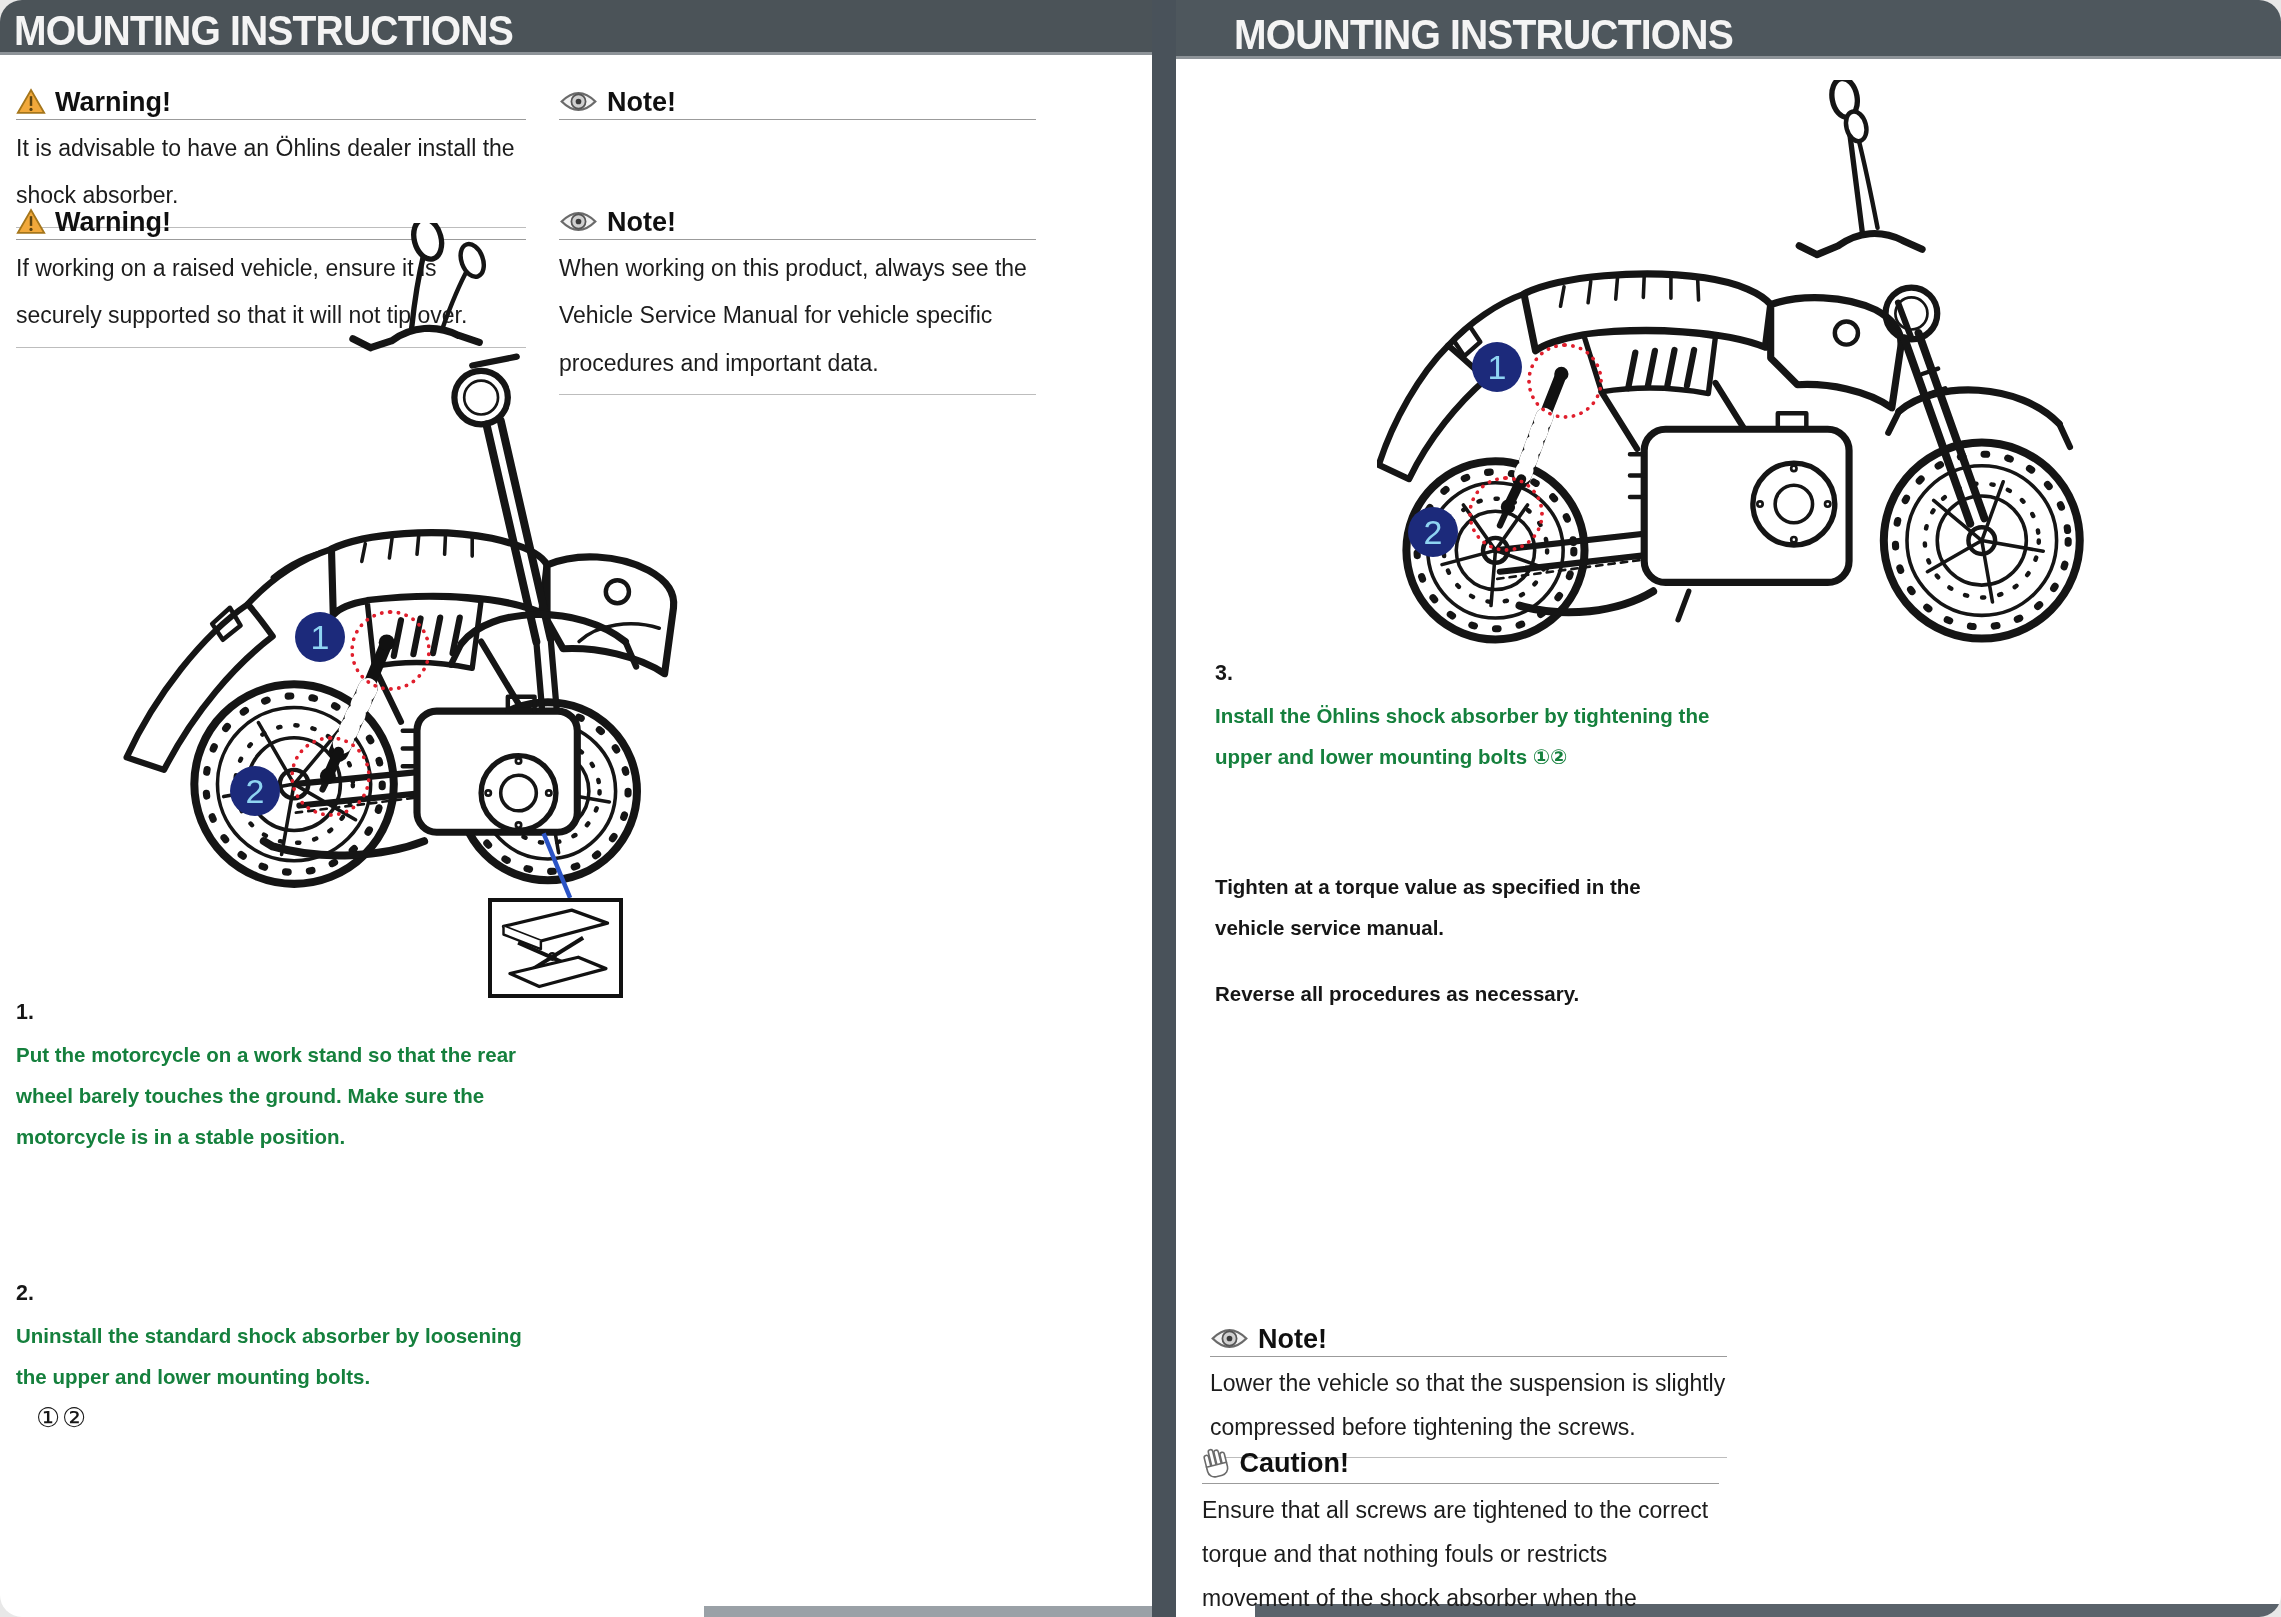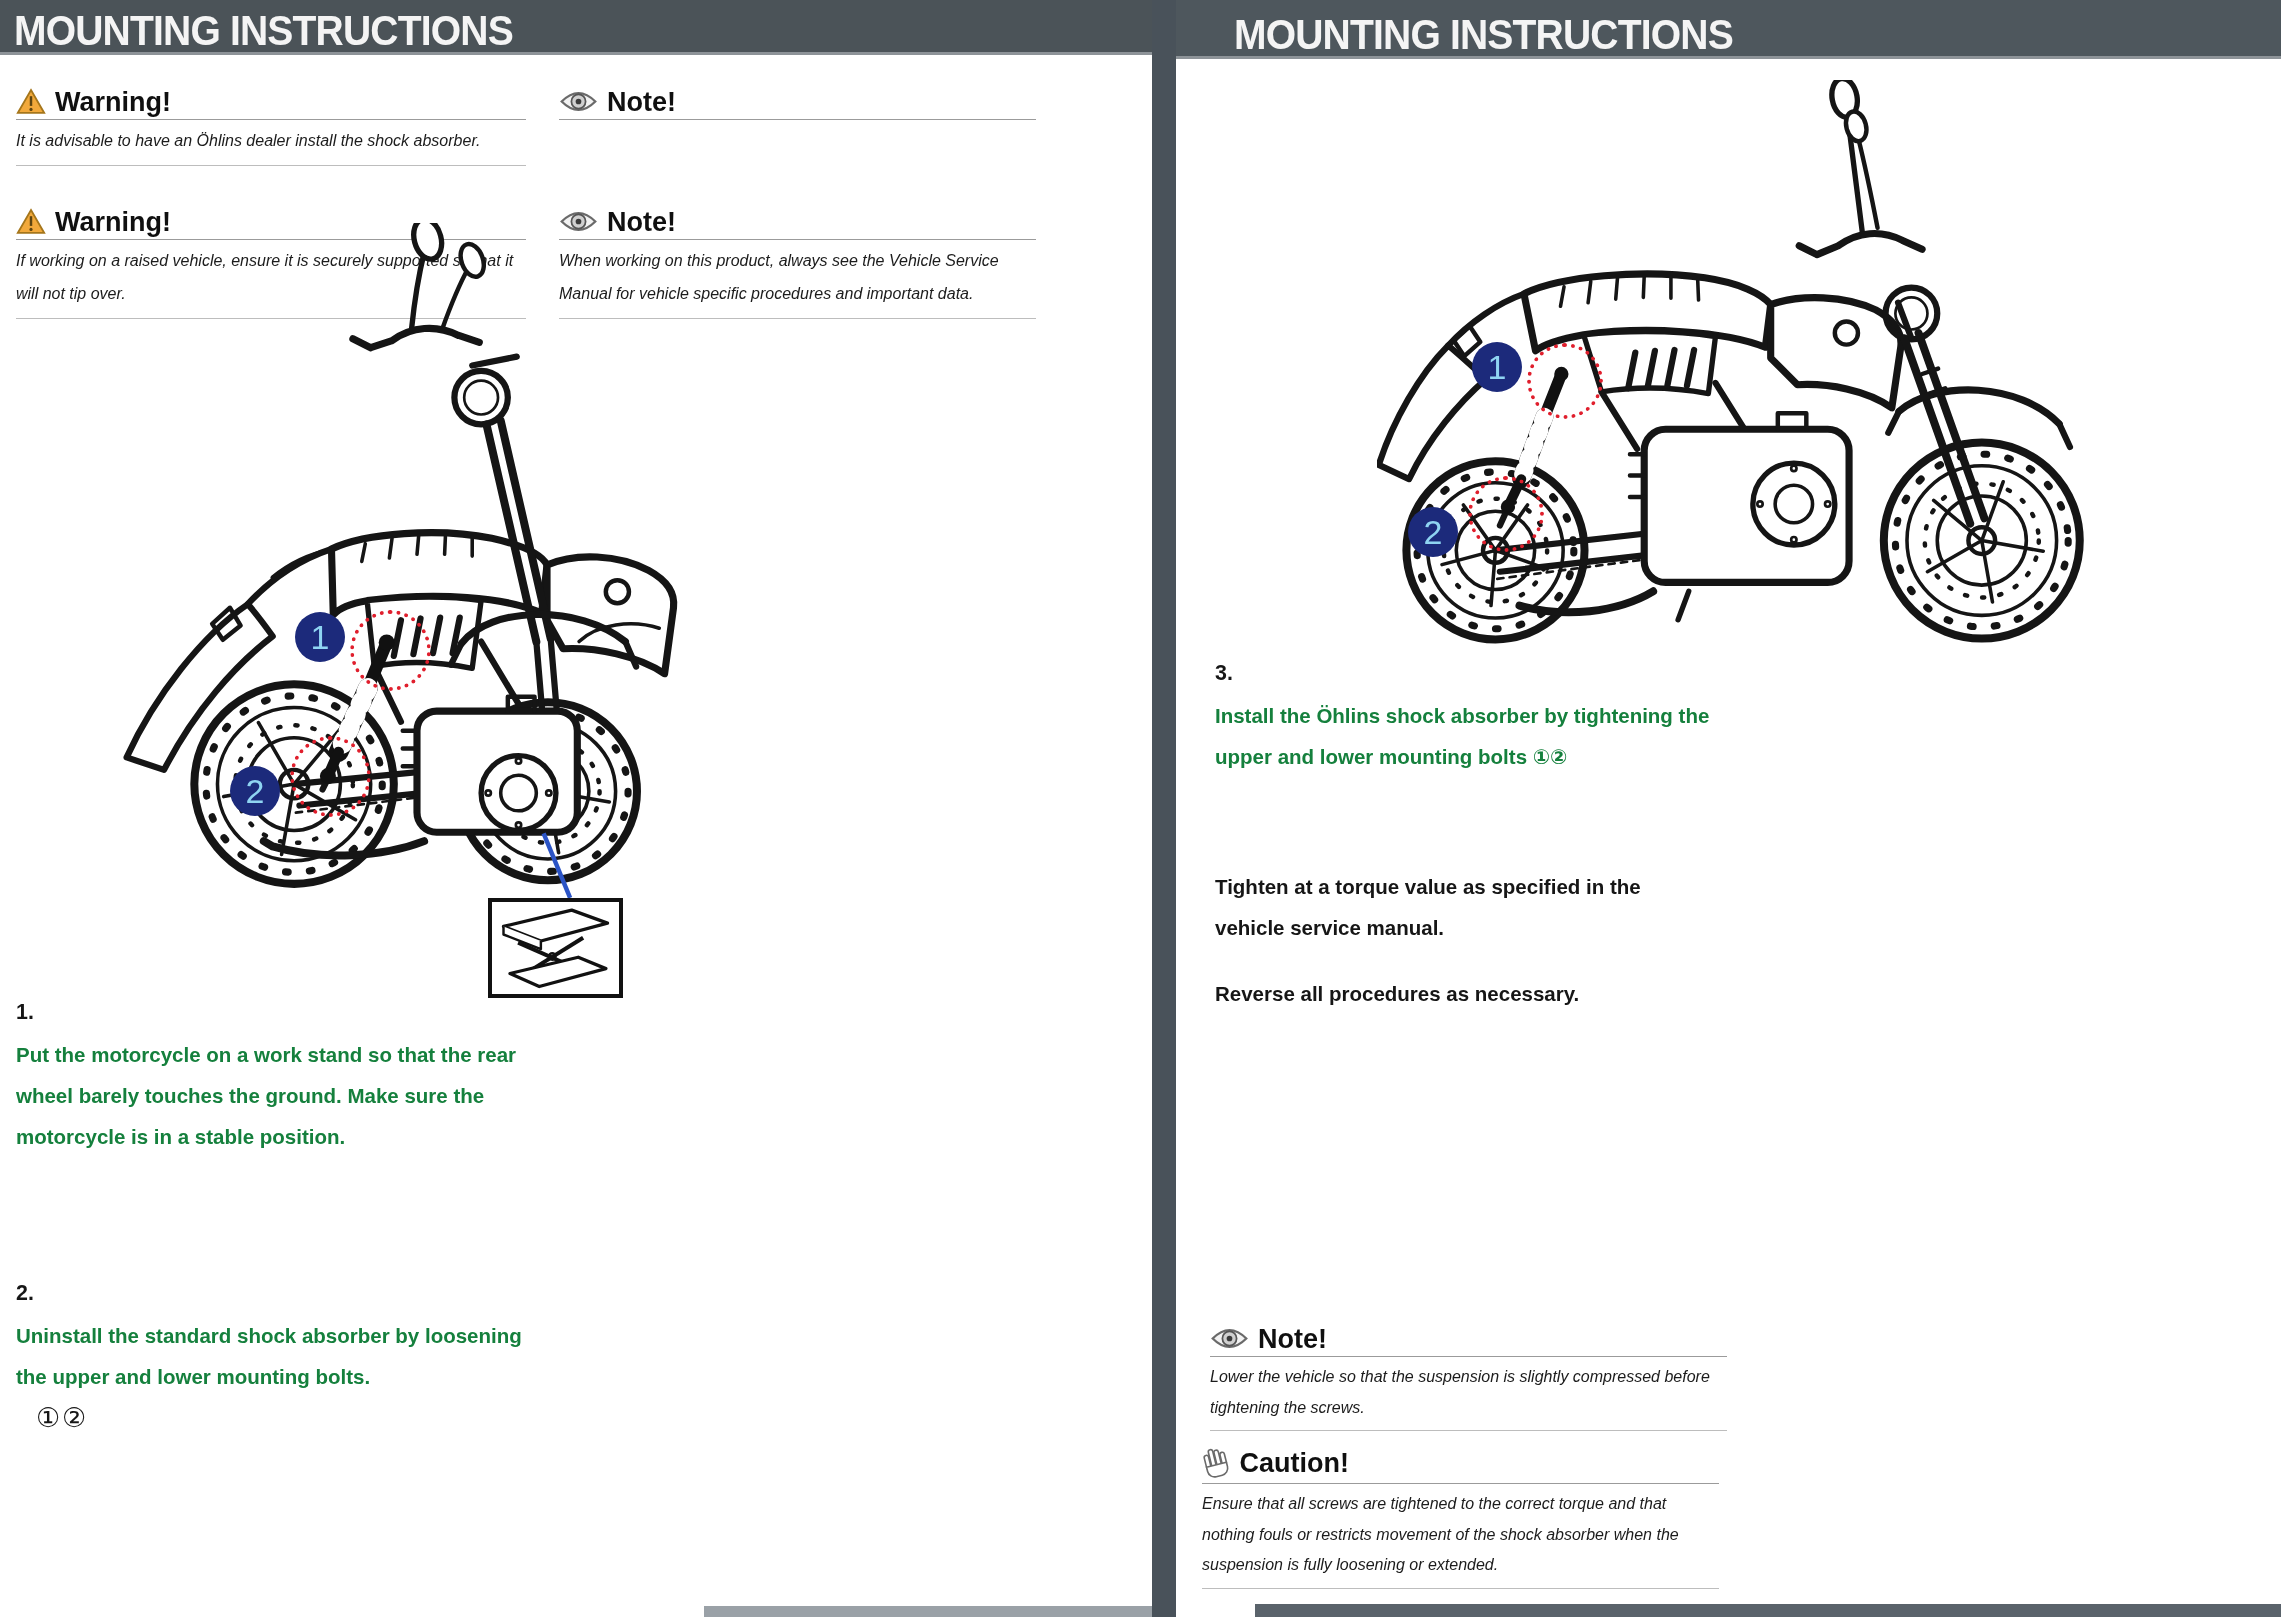--- a/index.html
+++ b/index.html
@@ -1,20 +1,21 @@
 <!DOCTYPE html>
 <html style="font-size:14.3px"><head>
 <meta charset="utf-8">
 <style>
   html,body{margin:0;padding:0;background:#e8e8e8;}
   .canvas{
     position:relative; width:2281px; height:1617px; overflow:hidden;
     background:#ffffff;
     font-family:"Liberation Sans","DejaVu Sans",sans-serif;
     color:#161616;
+    border-radius:22px;
   }
   
   .gutter{position:absolute; top:0; left:1152px; width:24px; height:1617px; background:#49525a;}
   .hdr-bar{position:absolute; top:0; background:#4b5358;}
   .hdr-bar.left{left:0; width:1152px; height:52px;}
   .hdr-bar.right{left:1176px; width:1105px; height:56px; background:#4e575d;}
   .hdr-text{
     position:absolute; color:#f4f4f4; font-weight:700; font-size:42px;
     letter-spacing:-0.9px; white-space:nowrap; transform:scaleX(.93); transform-origin:left center;
   }
@@ -28,21 +29,21 @@
   .bottom-strip.bs-right{left:1255px; top:1604px; width:1027px; height:13.4px; background:#5a636b;}
 
   
   .callout{position:absolute;}
   .callout .head{
     display:flex; align-items:center; gap:9px;
     border-bottom:1.8px solid #9b9b9b; padding-bottom:1px;
   }
   .callout .head .ttl{font-weight:700; font-size:27px; color:#101010;}
   .callout .body{
-    font-style:italic; font-size:16px; line-height:2.05; color:#1c1c1c;
+    font-size:23px; line-height:2.05; color:#1c1c1c;
     padding:5.3px 0 7.1px 0; border-bottom:1.8px solid #bdbdbd;
   }
   .callout.tight .body{line-height:1.9;}
 
   
   .step{position:absolute;}
   .step .step-num{font-weight:700; font-size:21.4px; margin-bottom:9px;}
   .step .step-text{font-weight:700; font-size:20.5px; line-height:2.0; color:#15803d;}
   .step .step-bolts{font-weight:400; font-size:27px; margin-top:5.3px; letter-spacing:1.8px;margin-left:20px;}
   .para{position:absolute; font-weight:700; font-size:20.5px; line-height:2.0; color:#161616;}

